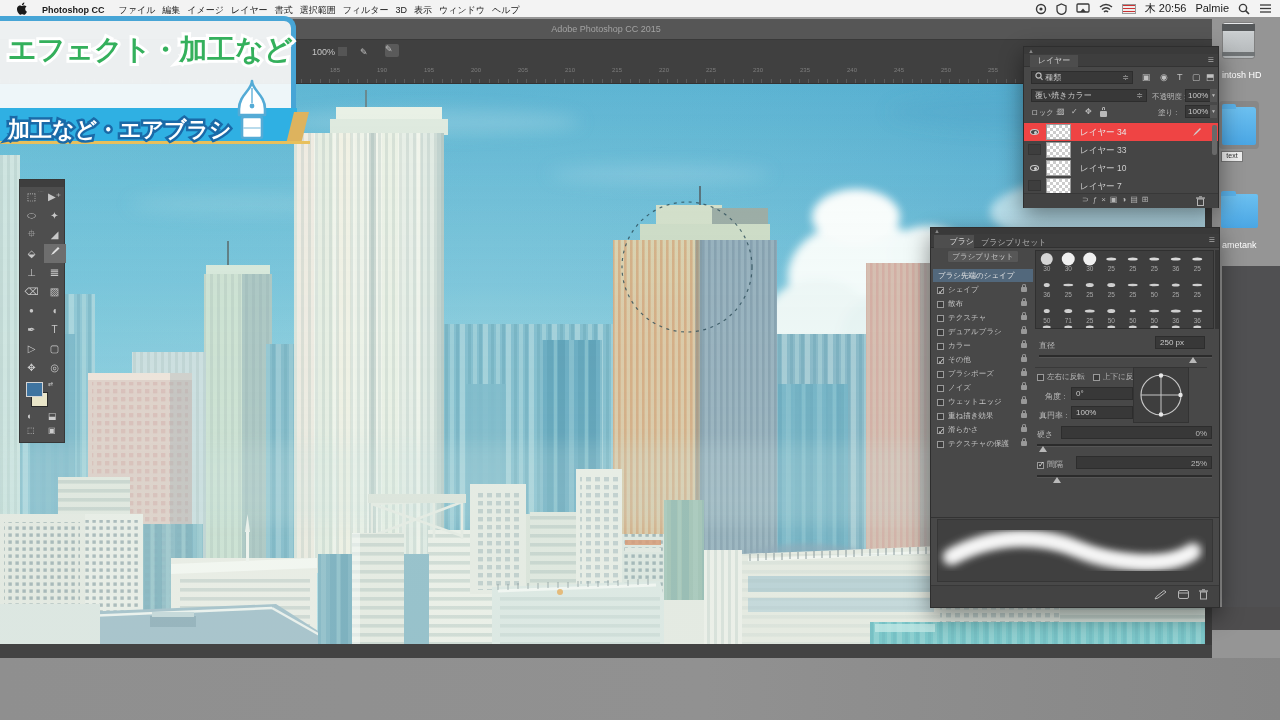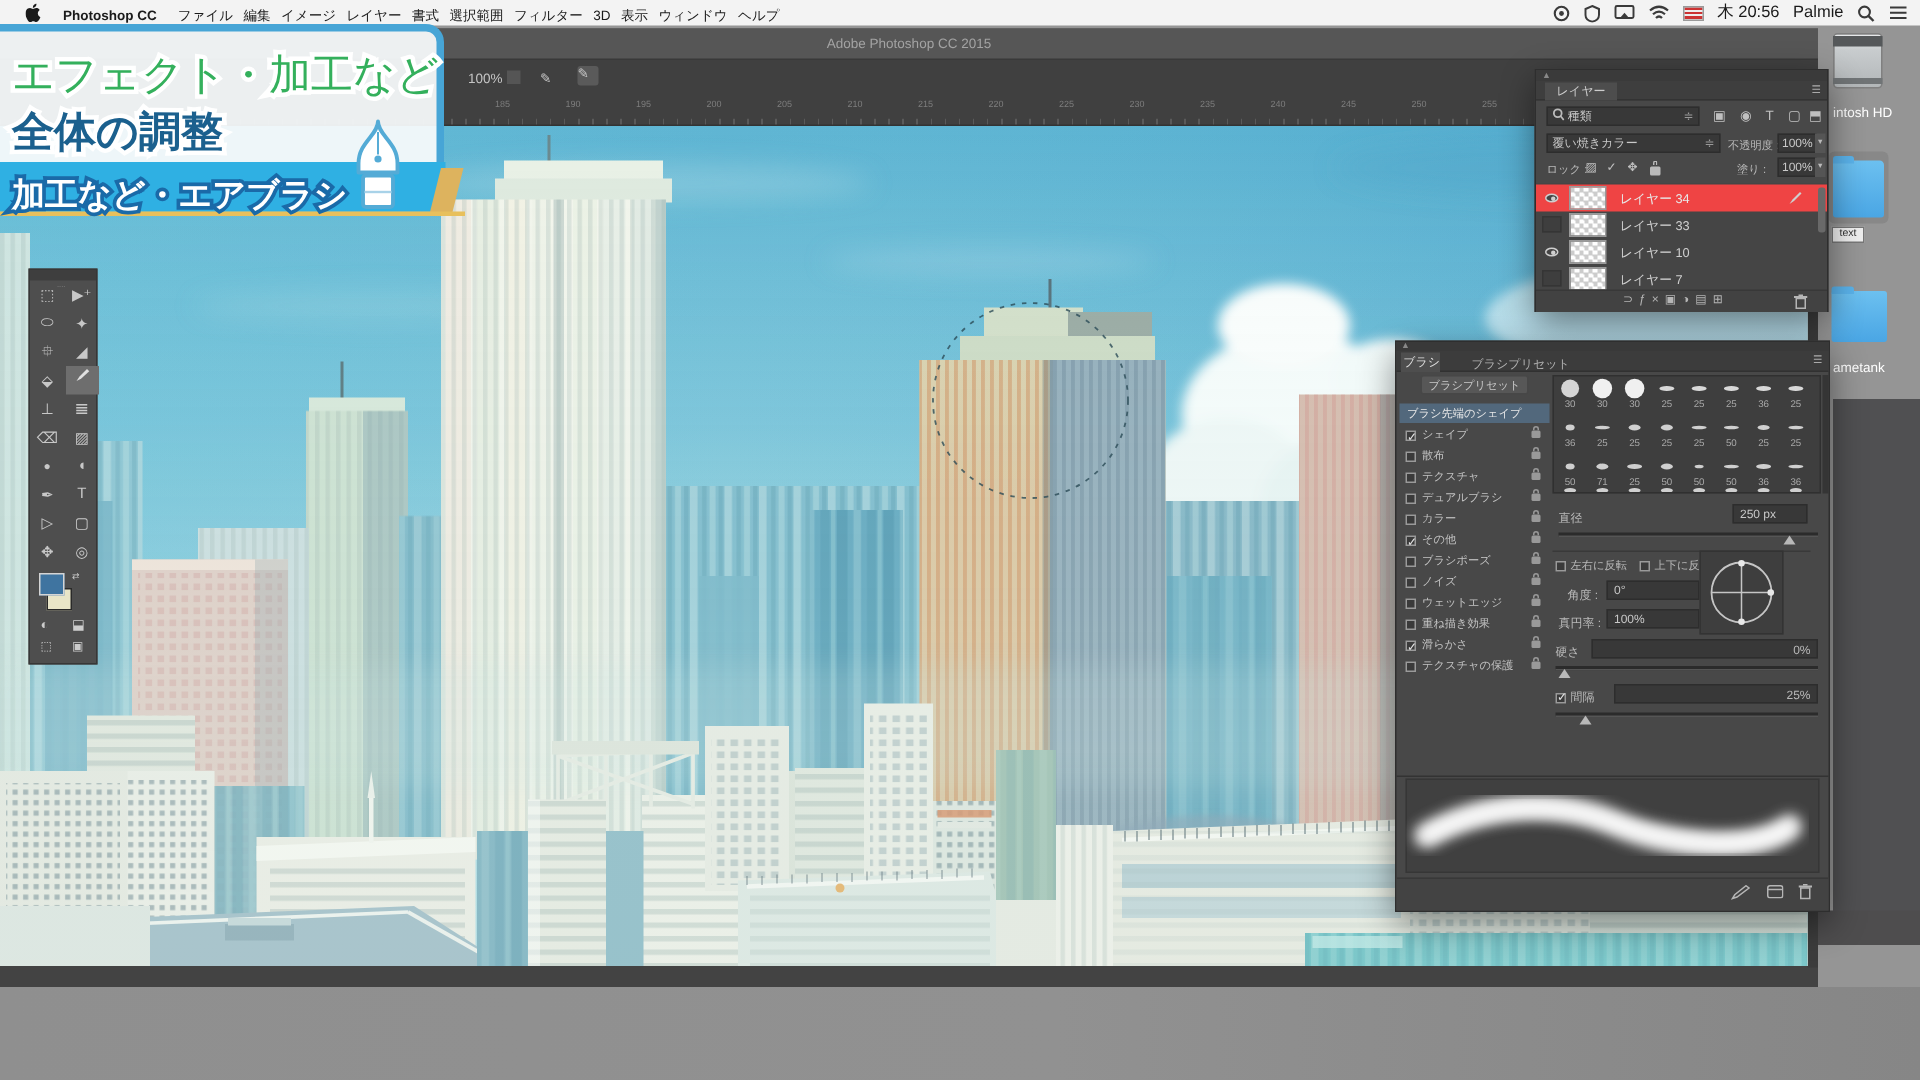--- a/index.html
+++ b/index.html
@@ -41,21 +41,21 @@
 .bitem .cb{display:inline-block;margin:0 4px 0 4px;position:relative;top:2px}
 .cb{display:inline-block;width:7px;height:7px;border:1px solid #9a9a9a;background:#3a3a3a}
 .cb.on::after{content:"✓";position:absolute;margin-top:-3px;margin-left:0px;color:#e5e5e5;font-size:8px}
 .lk{position:absolute;right:6px;top:4px;width:6px;height:5px;background:#999;border-radius:1px}
 .lk::before{content:"";position:absolute;left:1px;top:-3px;width:2px;height:2px;border:1px solid #999;border-bottom:none;border-radius:2px 2px 0 0}
 
 #banner{position:absolute;left:-8px;top:16px;width:320px;height:130px;z-index:60}
 #banner .top{position:absolute;left:0;top:0;width:304px;height:92px;background:rgba(246,250,251,.94);border-top:5px solid #47a5d6;border-right:5px solid #47a5d6;border-radius:0 12px 0 0}
 #banner .band{position:absolute;left:0;top:92px;width:305px;height:33px;background:#2fb0e3}
 #banner .gold{position:absolute;left:2px;top:125px;width:316px;height:3px;background:#e8c05c}
-#banner .t1{position:absolute;left:16px;top:15px;font-size:28px;color:#34b05c;-webkit-text-stroke:6px #fff;paint-order:stroke;font-weight:400;letter-spacing:0px}
+#banner .t1{position:absolute;left:16px;top:15px;font-size:28px;color:#34b05c;-webkit-text-stroke:6px #fff;paint-order:stroke;font-weight:700;letter-spacing:0px}
 #banner .t2{position:absolute;left:16px;top:53px;font-size:28px;color:#1b608e;-webkit-text-stroke:6px #fff;paint-order:stroke;font-weight:700}
 #banner .t3{position:absolute;left:16px;top:99px;font-size:22px;color:#fff;-webkit-text-stroke:5px #1a6aa8;paint-order:stroke;font-weight:700}
 .txt{position:absolute;white-space:nowrap}
 </style></head>
 <body>
 <div id="root">
 
   <div class="txt" style="left:1222px;top:266px;width:58px;height:364px;background:#505052"></div>
   <div class="txt" style="left:930px;top:607px;width:350px;height:23px;background:#4e4d4e"></div>
   <div class="txt" style="left:0px;top:658px;width:1280px;height:62px;background:linear-gradient(90deg,#8f8f8f 0%,#919191 55%,#868686 100%)"></div>
@@ -460,21 +460,21 @@
         <rect x="1.5" y="3" width="6" height="6.5" fill="none" stroke="#b5b5b5" stroke-width="1"></rect>
         <line x1="0" y1="2" x2="9" y2="2" stroke="#b5b5b5" stroke-width="1.2"></line>
         <line x1="3" y1="0.8" x2="6" y2="0.8" stroke="#b5b5b5" stroke-width="1"></line>
       </svg>
   </div>
 
   <div id="brush" class="panel">
     <div class="ab" style="left:0;top:0;width:288px;height:6px;background:#393939"></div>
     <div class="ab" style="left:3px;top:0;color:#888;font-size:6px">▲</div>
     <div class="ab" style="left:0;top:6px;width:288px;height:14px;background:#3c3c3c;border-bottom:1px solid #313131"></div>
-    <div class="ab" style="left:3px;top:7px;width:26px;height:13px;background:#4e4e4e;font-size:8px;color:#ddd;text-align:right;line-height:13px">ブラシ</div>
+    <div class="ab" style="left:3px;top:7px;width:40px;height:13px;background:#4e4e4e;font-size:8px;color:#ddd;text-align:right;line-height:13px">ブラシ</div>
     <div class="ab" style="left:50px;top:9px;font-size:8px;color:#b0b0b0">ブラシプリセット</div>
     <div class="ab" style="right:4px;top:8px;color:#aaa;font-size:7px">☰</div>
 
     <div class="ab" style="left:16px;top:22px;width:72px;height:13px;background:#575757;border:1px solid #474747;border-radius:2px;color:#c9c9c9;font-size:7.5px;text-align:center;line-height:12px">ブラシプリセット</div>
     <div class="ab" style="left:2px;top:41px;width:100px;height:13px;background:#52687c;color:#e8e8e8;font-size:7.5px;line-height:13px"><span style="margin-left:5px">ブラシ先端のシェイプ</span></div>
     <div class="ab bitem" style="top:55px"><span class="cb on"></span>シェイプ<i class="lk"></i></div>
     <div class="ab bitem" style="top:69px"><span class="cb"></span>散布<i class="lk"></i></div>
     <div class="ab bitem" style="top:83px"><span class="cb"></span>テクスチャ<i class="lk"></i></div>
     <div class="ab bitem" style="top:97px"><span class="cb"></span>デュアルブラシ<i class="lk"></i></div>
     <div class="ab bitem" style="top:111px"><span class="cb"></span>カラー<i class="lk"></i></div>
@@ -646,16 +646,15 @@
     <svg class="pen" style="position:absolute;left:238px;top:62px" width="46" height="66" viewBox="0 0 46 66">
       <g stroke="#54abd6" stroke-width="2.6" fill="#ffffff" stroke-linejoin="round">
         <path d="M22 3 C 22 12, 9 17, 9 31 L9 37 L35 37 L35 31 C 35 17, 22 12, 22 3 Z"></path>
         <rect x="12" y="39" width="20" height="21" rx="2"></rect>
       </g>
       <circle cx="22" cy="28" r="2.4" fill="#54abd6"></circle>
       <line x1="22" y1="10" x2="22" y2="25" stroke="#54abd6" stroke-width="1.3"></line>
       <line x1="13" y1="50" x2="31" y2="50" stroke="#a8d2e8" stroke-width="1.6"></line>
     </svg>
     <div class="t1">エフェクト・加工など</div>
-    <div class="t2">全体の調整</div>
     <div class="t3">加工など・エアブラシ</div>
   </div>
 </div>
 
 </body></html>

